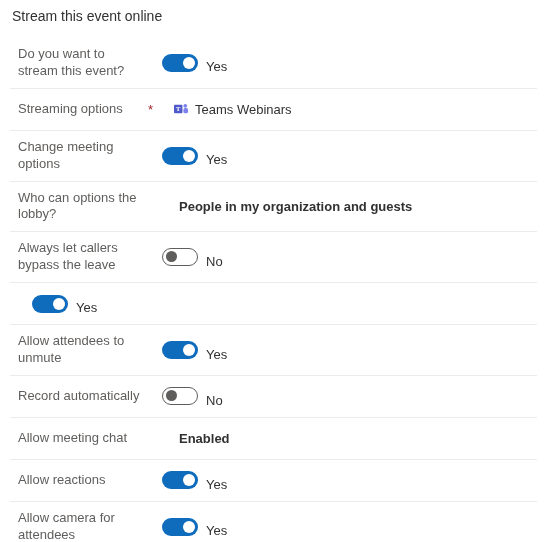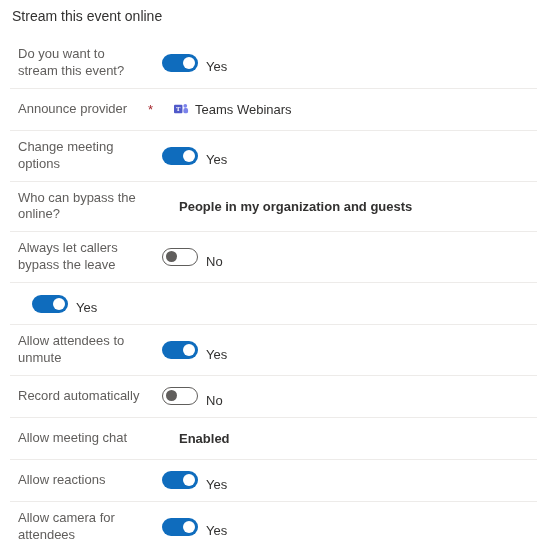--- a/index.html
+++ b/index.html
@@ -111,21 +111,21 @@
 <div class="row">
   <div class="label-col">Do you want to stream this event?</div>
   <div class="req-col"></div>
   <div class="value-col">
     <div class="toggle on"></div>
     <span class="toggle-label">Yes</span>
   </div>
 </div>
 
 <div class="row">
-  <div class="label-col">Announce provider</div>
+  <div class="label-col">Streaming options</div>
   <div class="req-col">*</div>
   <div class="value-col">
     <div class="provider-line">
       <span class="icon-teams">
         <svg width="15" height="15" viewBox="0 0 16 16">
           <rect x="0" y="3" width="9" height="9" rx="1" fill="#5059C9"></rect>
           <text x="4.5" y="10" text-anchor="middle" font-size="7" font-family="Segoe UI" fill="#fff" font-weight="600">T</text>
           <circle cx="12" cy="4" r="2" fill="#7B83EB"></circle>
           <rect x="10" y="6.5" width="5" height="5.5" rx="2" fill="#7B83EB"></rect>
         </svg>
@@ -138,21 +138,21 @@
 <div class="row">
   <div class="label-col">Change meeting options</div>
   <div class="req-col"></div>
   <div class="value-col">
     <div class="toggle on"></div>
     <span class="toggle-label">Yes</span>
   </div>
 </div>
 
 <div class="row">
-  <div class="label-col">Who can bypass the online?</div>
+  <div class="label-col">Who can options the lobby?</div>
   <div class="req-col"></div>
   <div class="value-col">
     <span class="bold-val">People in my organization and guests</span>
   </div>
 </div>
 
 <div class="row">
   <div class="label-col">Always let callers bypass the leave</div>
   <div class="req-col"></div>
   <div class="value-col">

